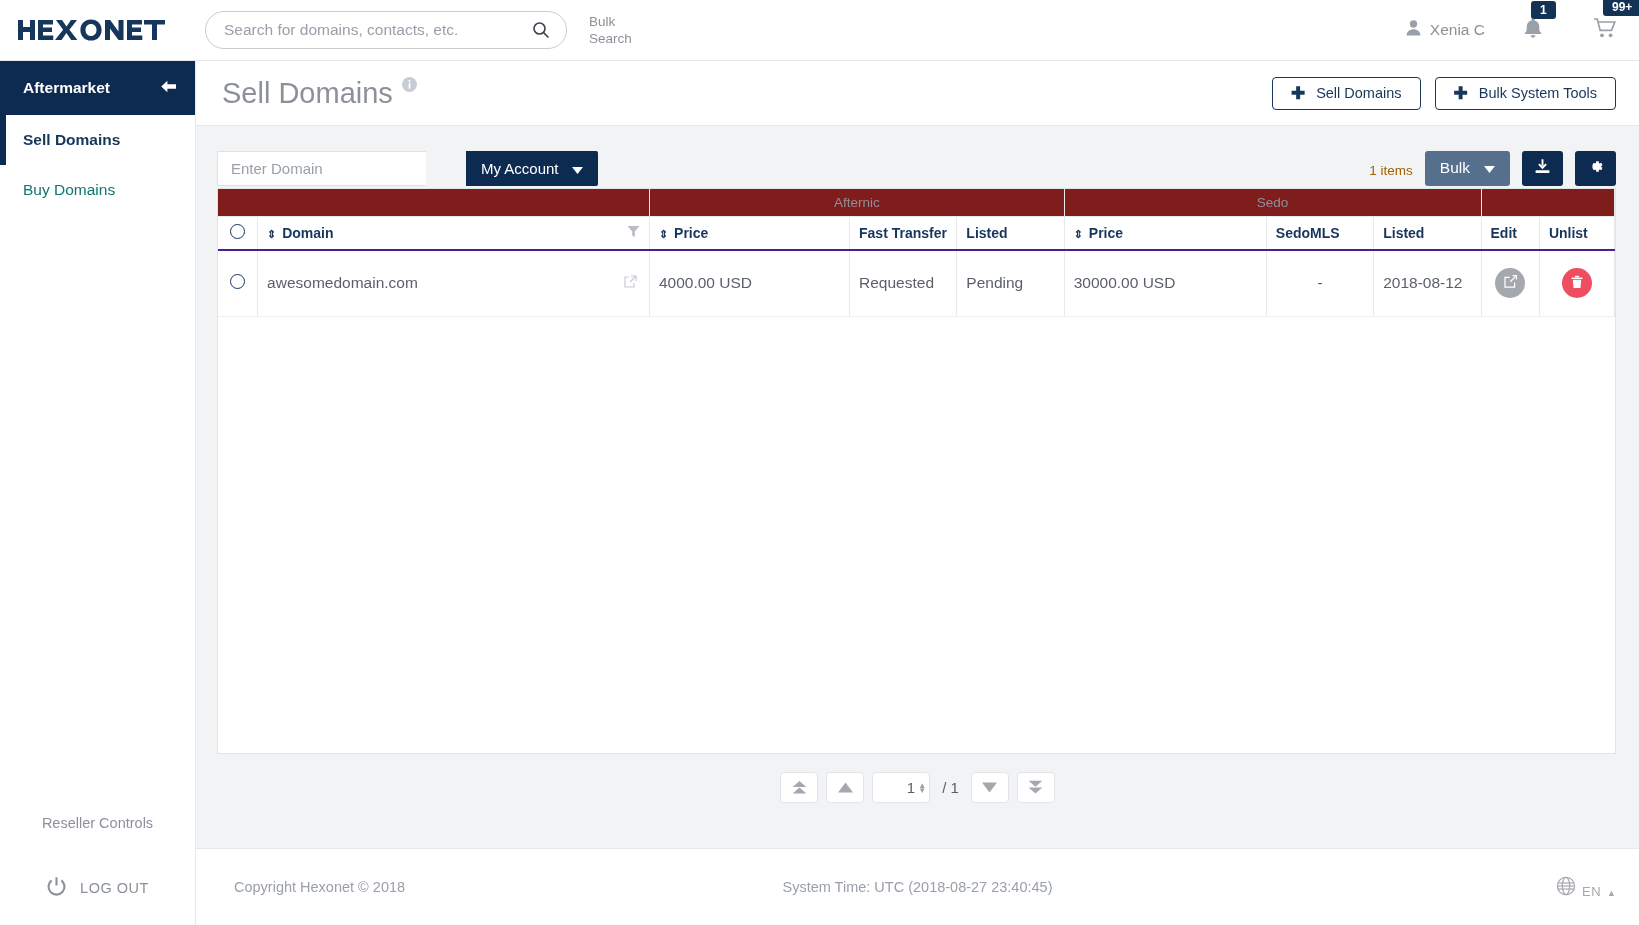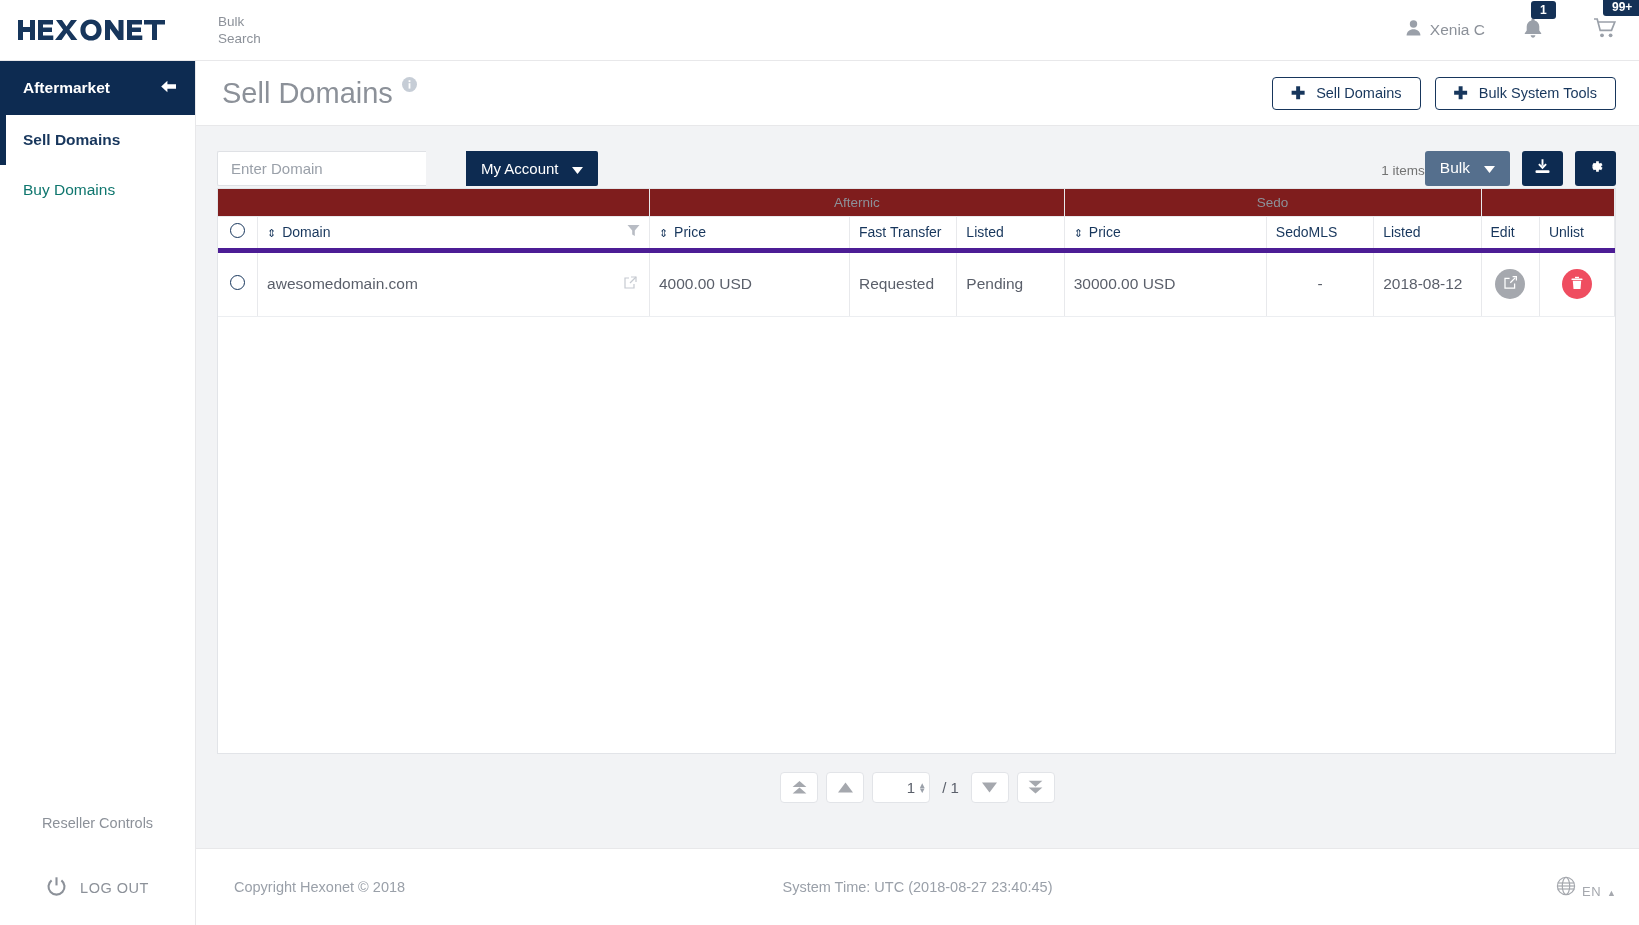--- a/index.html
+++ b/index.html
@@ -165,21 +165,21 @@
   .domain-input::placeholder { color: #9aa0a9; }
   .myacct-btn {
     height: 35px; padding: 0 15px;
     background: #0d2b51; color: #fff;
     border: 0; border-radius: 0 2px 2px 0;
     font-size: 15px; display: flex; align-items: center; gap: 13px;
     font-family: "Liberation Sans", sans-serif;
     cursor: pointer;
   }
   .toolbar-right { margin-left: auto; display: flex; align-items: center; }
-  .items-count { font-size: 13.5px; color: #737373; position: relative; top: 2px; }
+  .items-count { font-size: 13.5px; color: #a16207; margin-right: 12px; position: relative; top: 2px; }
   .bulk-btn {
     height: 35px; padding: 0 15px;
     background: #556f8d; color: #fff; border: 0; border-radius: 3px;
     font-size: 15.5px; display: flex; align-items: center; gap: 14px;
     font-family: "Liberation Sans", sans-serif;
     cursor: pointer;
   }
   .sq-btn {
     width: 41px; height: 35px; margin-left: 12px;
     background: #0d2b51; border: 0; border-radius: 3px;
@@ -199,22 +199,22 @@
   .grp-row th {
     height: 27px;
     font-size: 13.5px; font-weight: normal; color: #8c9199;
     border-bottom: 1px solid #e8e9ec;
     border-right: 1px solid #e8e9ec;
     background: #7f1d1d;
     text-align: center;
   }
   .hdr-row th {
     height: 34px;
-    font-size: 14px; font-weight: normal; color: #17365c;
-    border-bottom: 5px solid #4c1d95;
+    font-size: 14px; font-weight: bold; color: #17365c;
+    border-bottom: 2px solid #4c1d95;
     border-right: 1px solid #e8e9ec;
     text-align: left;
     padding: 0 9px;
     white-space: nowrap;
   }
   .hdr-row th.ctr, .grp-row th.ctr { text-align: center; padding: 0; }
   .sort-ico { color: #17365c; font-size: 11px; margin-right: 3px; letter-spacing: -1px; }
   .filter-ico { float: right; color: #b8bcc4; }
   td {
     height: 66px;
@@ -292,20 +292,29 @@
         <path d="M20 2h15v4.4h-10V9.6h9v4.3h-9v3.7h10.3V22H20z"></path>
         <path d="M38 2h6l4.5 6.6L53 2h6l-7.6 9.7L59.4 22h-6.2l-4.8-7-4.8 7H37l8.1-10.3z"></path>
         <path d="M73 1.4c6.3 0 10.6 4.4 10.6 10.6S79.3 22.6 73 22.6 62.4 18.2 62.4 12 66.7 1.4 73 1.4zm0 4.6c-3.3 0-5.5 2.4-5.5 6s2.2 6 5.5 6 5.5-2.4 5.5-6-2.2-6-5.5-6z"></path>
         <path d="M87 2h5.2l8.3 11.4V2h5v20h-5l-8.5-11.6V22H87z"></path>
         <path d="M109 2h15v4.4h-10V9.6h9v4.3h-9v3.7h10.3V22H109z"></path>
         <path d="M126 2h21v4.6h-8V22h-5V6.6h-8z"></path>
       </g>
     </svg>
   </div>
 
+  <div class="searchwrap">
+    <input type="text" placeholder="Search for domains, contacts, etc." style="">
+    <span class="search-icon">
+      <svg width="18" height="18" viewBox="0 0 18 18" fill="none" stroke="currentColor" stroke-width="1.6">
+        <circle cx="7.5" cy="7.5" r="5.5"></circle>
+          <line x1="11.6" y1="11.6" x2="16.5" y2="16.5"></line>
+      </svg>
+    </span>
+  </div>
 
   <div class="bulk-search">
     <div>Bulk</div>
     <div>Search</div>
   </div>
 
   <div class="topright">
     <div class="user-chip">
       <span class="person-icon">
         <svg width="15" height="16" viewBox="0 0 15 16" fill="currentColor">

